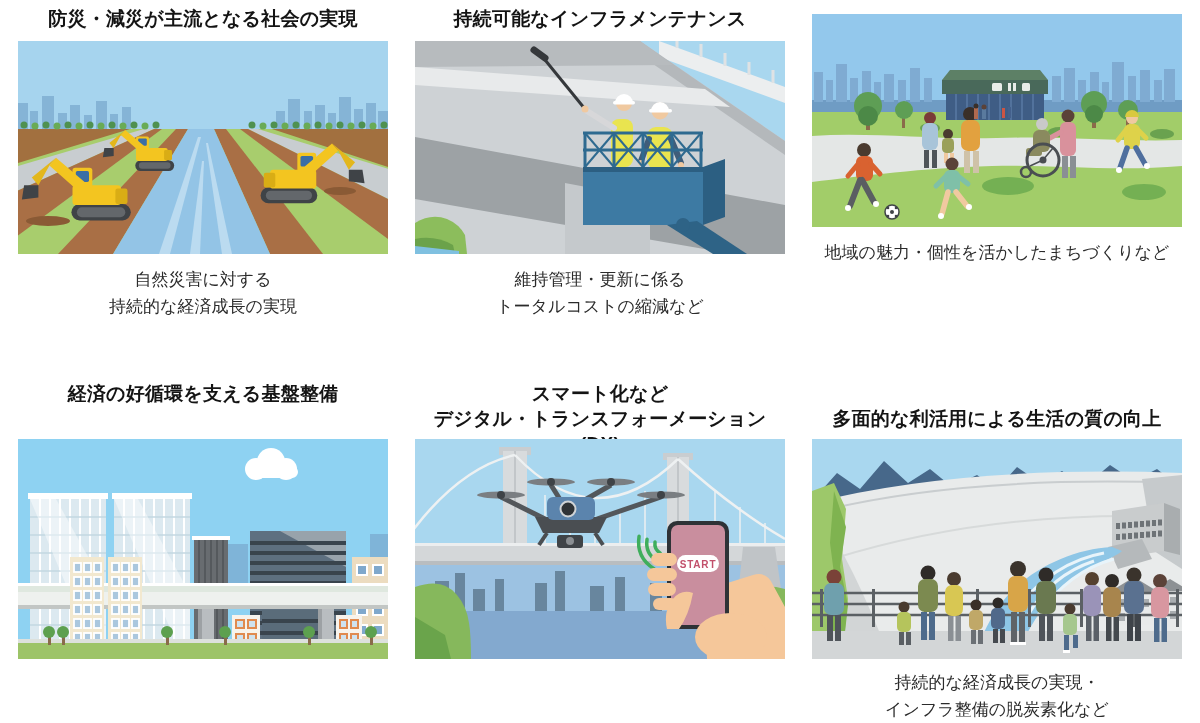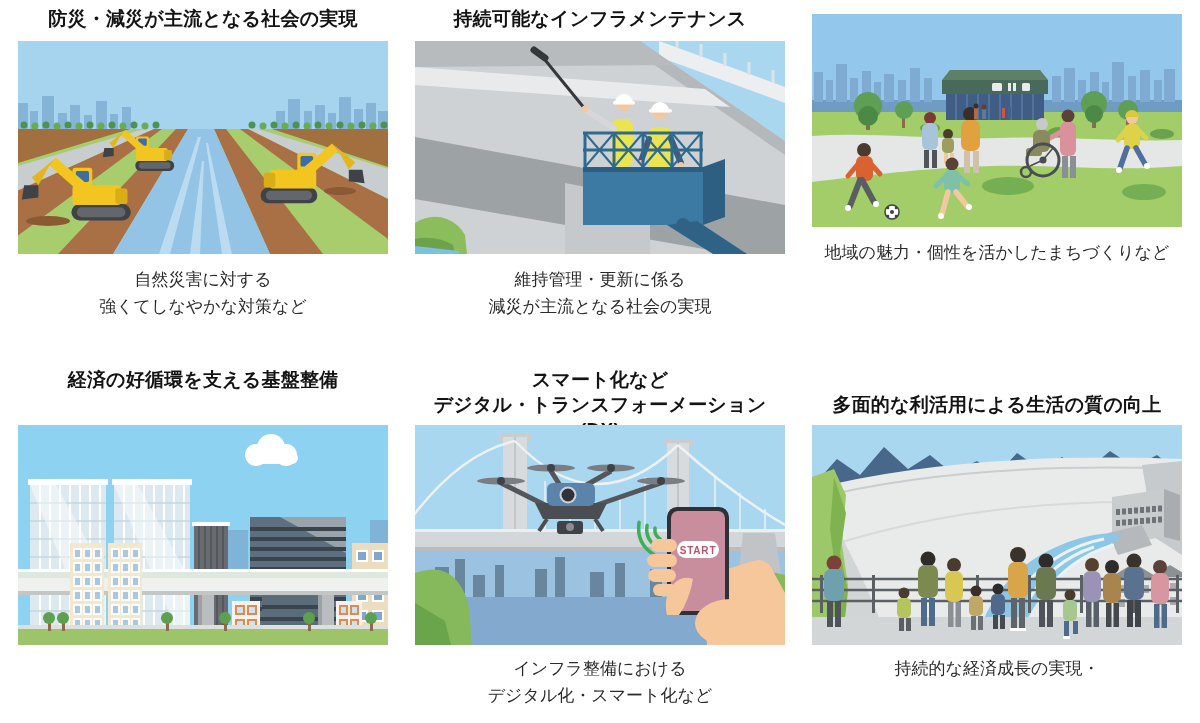--- a/index.html
+++ b/index.html
@@ -1,20 +1,20 @@
 <!DOCTYPE html>
 <html><head>
 <meta charset="utf-8">
 <style>
   html,body{margin:0;padding:0}
   body{width:1200px;height:723px;background:#ffffff;overflow:hidden;
        font-family:"Liberation Sans","DejaVu Sans",sans-serif}
   .row{display:flex;column-gap:27px;padding-left:18px}
   .row1{margin-top:6px}
-  .row2{margin-top:47px}
+  .row2{margin-top:61px}
   .card{width:370px;display:flex;flex-direction:column}
   .card-title{margin:0;text-align:center;font-size:19px;font-weight:bold;
               color:#141414;line-height:25px;letter-spacing:.2px}
   .row1 .card-title{height:27px}
   .row2 .card-title{height:52px}
   .card-image{margin-top:8px;line-height:0}
   .row2 .card-image{margin-top:6px}
   svg{display:block}
   .card-caption{margin:12px 0 0;text-align:center;font-size:17px;color:#2b2b2b;line-height:27px}
   .row2 .card-caption{margin-top:10px}
@@ -109,21 +109,21 @@
         </g>
         <ellipse cx="30" cy="180" rx="22" ry="5" fill="#8a5a35"></ellipse>
         <ellipse cx="322" cy="150" rx="16" ry="4" fill="#8a5a35"></ellipse>
         <use href="#exc" transform="translate(82,152) scale(1.1)"></use>
         <use href="#exc" transform="translate(136,112) scale(0.72)"></use>
         <use href="#exc" transform="translate(272,136) scale(-1.05,1.05)"></use>
       </svg>
     </div>
     <p class="card-caption">
       <span>自然災害に対する</span><br>
-      <span>強くてしなやかな対策など</span>
+      <span>持続的な経済成長の実現</span>
     </p>
   </section>
 
   <section class="card">
     <h3 class="card-title"><span>持続可能なインフラメンテナンス</span></h3>
     <div class="card-image">
       <svg viewBox="0 0 370 213" width="370" height="213">
         <rect width="370" height="213" fill="#ced2d5"></rect>
         <polygon points="225,0 370,0 370,100" fill="#a9d7ef"></polygon>
         <g>
@@ -189,21 +189,21 @@
           <rect x="168" y="126" width="120" height="58" fill="#3d7aa3"></rect>
           <polygon points="288,126 310,118 310,176 288,184" fill="#2c5f82"></polygon>
           <rect x="168" y="126" width="120" height="5" fill="#2c5f82"></rect>
           <polygon points="252,184 298,213 332,213 282,180" fill="#2e6386"></polygon>
           <circle cx="268" cy="184" r="7" fill="#2e6386"></circle>
         </g>
       </svg>
     </div>
     <p class="card-caption">
       <span>維持管理・更新に係る</span><br>
-      <span>減災が主流となる社会の実現</span>
+      <span>トータルコストの縮減など</span>
     </p>
   </section>
 
   <section class="card">
     <div class="card-image">
       <svg viewBox="0 0 370 213" width="370" height="213">
         <rect width="370" height="213" fill="#93c8ec"></rect>
         <rect y="86" width="370" height="14" fill="#6f9cc4"></rect>
         <g fill="#7fabd2">
           <rect x="2" y="58" width="9" height="30"></rect>
@@ -663,24 +663,20 @@
           <g fill="#f5c79a">
             <rect x="236" y="114" width="26" height="13" rx="6.5"></rect>
             <rect x="232" y="129" width="30" height="13" rx="6.5"></rect>
             <rect x="233" y="144" width="28" height="13" rx="6.5"></rect>
             <rect x="238" y="159" width="24" height="12" rx="6"></rect>
           </g>
           <path d="M 252,190 Q 248,172 258,160 Q 266,150 278,154 Q 274,176 264,190 Z" fill="#f5c79a"></path>
         </g>
       </svg>
     </div>
-    <p class="card-caption">
-      <span>インフラ整備における</span><br>
-      <span>デジタル化・スマート化など</span>
-    </p>
   </section>
 
   <section class="card">
     <h3 class="card-title">
       <br>
       <span>多面的な利活用による生活の質の向上</span>
     </h3>
     <div class="card-image">
       <svg viewBox="0 0 370 220" width="370" height="220">
         <rect width="370" height="220" fill="#a9d7ef"></rect>
@@ -847,15 +843,16 @@
               <circle cx="348" cy="142" r="7" fill="#5b4238"></circle>
               <rect x="339" y="148" width="18" height="31" rx="7" fill="#d897a0"></rect>
               <rect x="342" y="179" width="5.5" height="24" fill="#4e6b8c"></rect>
               <rect x="349.5" y="179" width="5.5" height="24" fill="#4e6b8c"></rect>
             </g>
         </g>
       </svg>
     </div>
     <p class="card-caption">
       <span>持続的な経済成長の実現・</span><br>
+      <span>インフラ整備の脱炭素化など</span>
     </p>
   </section>
 </div>
 
 </body></html>

